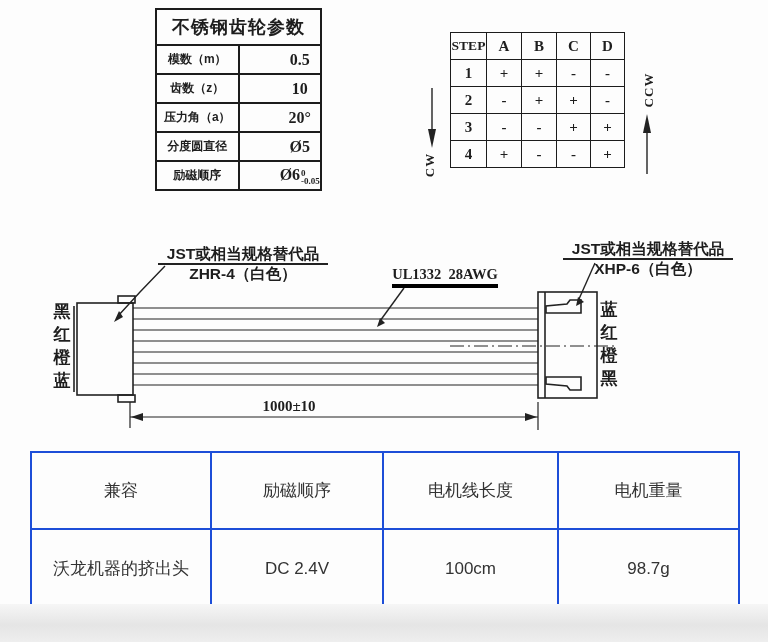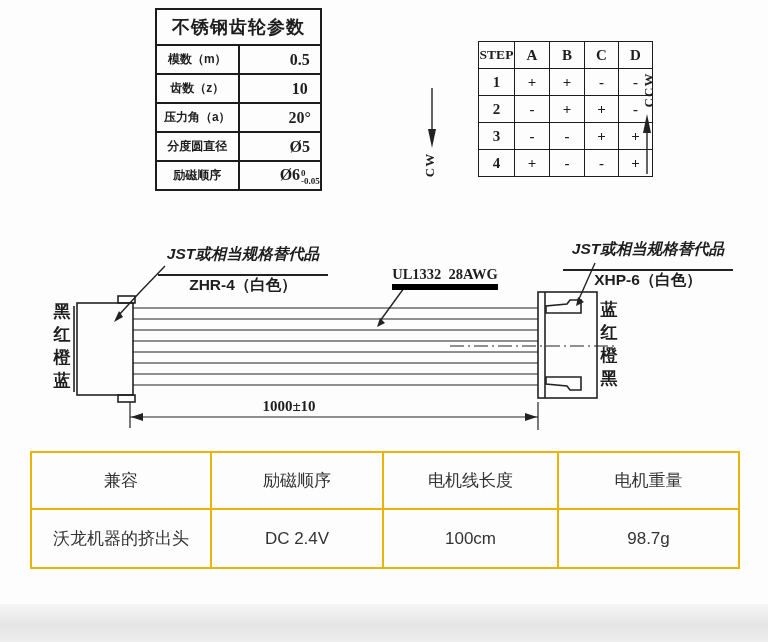--- a/index.html
+++ b/index.html
@@ -14,39 +14,39 @@
   
   table.gear{position:absolute;left:155px;top:8px;width:167px;border-collapse:collapse;table-layout:fixed;}
   table.gear td{border:2px solid #1c1c1c;text-align:center;vertical-align:middle;padding:0;}
   table.gear td.gt-title{height:34px;font-size:18px;font-weight:700;letter-spacing:1px;}
   table.gear td.gt-label{width:85px;height:27px;font-size:12px;font-weight:600;}
   table.gear td.gt-value{font-family:"Liberation Serif",serif;font-size:16px;font-weight:700;padding-left:40px;}
   .tol{display:inline-flex;flex-direction:column;vertical-align:middle;line-height:8px;font-size:9px;margin-left:1px;text-align:left;}
 
   
   .exc-title{left:428px;top:6px;font-size:19px;font-weight:700;letter-spacing:0.5px;white-space:pre;}
-  table.step{position:absolute;left:450px;top:41px;width:174px;border-collapse:collapse;table-layout:fixed;margin-left:28px;}
+  table.step{position:absolute;left:450px;top:32px;width:174px;border-collapse:collapse;table-layout:fixed;}
   table.step td{border:1.5px solid #1c1c1c;text-align:center;vertical-align:middle;height:26px;
     font-family:"Liberation Serif",serif;font-size:15px;font-weight:700;padding:0;}
   .rot-label{font-family:"Liberation Serif",serif;font-size:13px;font-weight:700;letter-spacing:1px;
     transform:rotate(-90deg);text-align:center;}
   .exc-caption{left:414px;top:196px;font-size:18px;font-weight:600;white-space:pre;}
 
   
   .conn-label{width:170px;text-align:center;font-weight:700;font-size:15.5px;line-height:17px;}
-  .conn-label .l1{border-bottom:2px solid #222;padding-bottom:12px;font-style:italic;}
+  .conn-label .l1{border-bottom:2px solid #222;padding-bottom:1px;}
   .ul-label{left:392px;top:266px;width:106px;text-align:center;font-family:"Liberation Serif",serif;
-    font-size:14.5px;font-weight:700;border-bottom:6px solid #000000;white-space:pre;padding-bottom:1px;}
+    font-size:14.5px;font-weight:700;border-bottom:4px solid #000000;white-space:pre;padding-bottom:1px;}
   .dim-label{left:243px;top:398px;width:92px;text-align:center;font-family:"Liberation Serif",serif;
     font-size:15px;font-weight:700;}
   .wire-colors span{display:block;height:23px;font-size:17px;font-weight:700;line-height:22px;text-align:center;width:20px;}
 
   
   table.spec{position:absolute;left:30px;top:451px;width:708px;border-collapse:collapse;table-layout:fixed;color:#333;}
-  table.spec td{border:2px solid #eab308;text-align:center;vertical-align:middle;padding:4px;margin-top:9px;}
+  table.spec td{border:2px solid #1d4ed8;text-align:center;vertical-align:middle;padding:14px;margin-top:9px;}
   table.spec td.sp-h{height:47px;font-size:17px;}
   table.spec td.sp-v{height:49px;font-size:17px;}
   table.spec td.sp-note{height:50px;font-size:16px;color:#222;line-height:23px;}
 
   .bottom-strip{left:0;top:604px;width:768px;height:38px;
     background:linear-gradient(180deg,#f6f6f6 0%,#e5e5e5 55%,#eeeeee 100%);}
 </style>
 </head>
 <body>
 

